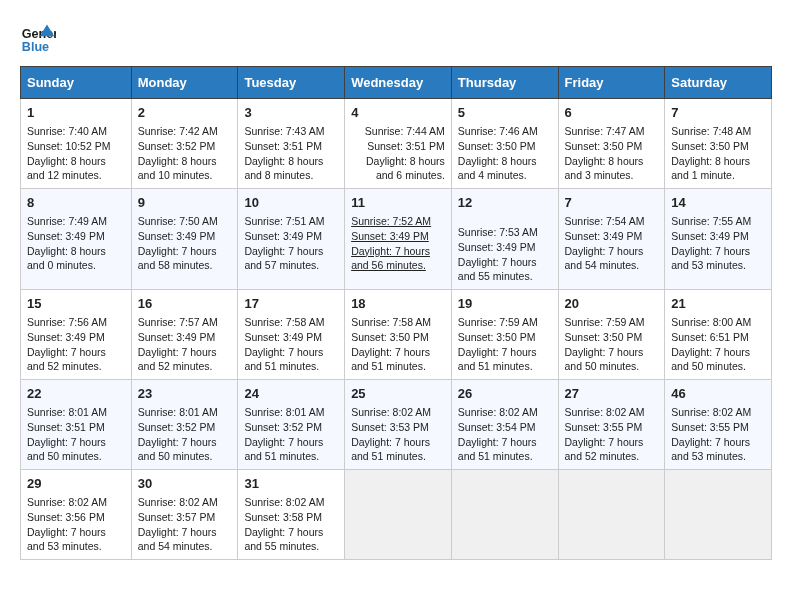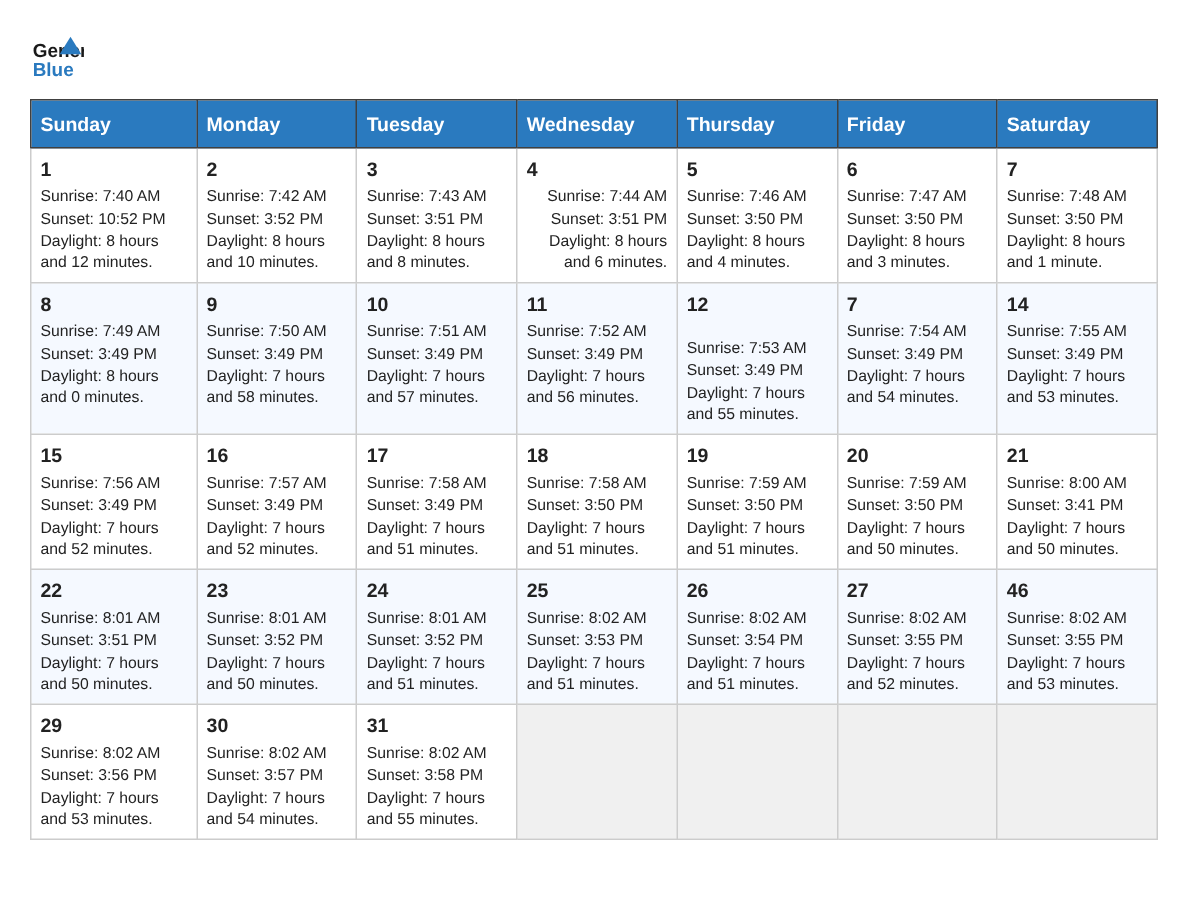--- a/index.html
+++ b/index.html
@@ -176,21 +176,21 @@
         </td>
         <td>
           <span class="day-num">10</span>
           <div class="day-info" style="white-space: pre-line;">Sunrise: 7:51 AM
 Sunset: 3:49 PM
 Daylight: 7 hours
 and 57 minutes.</div>
         </td>
         <td>
           <span class="day-num">11</span>
-          <div class="day-info" style="white-space: pre-line;">Sunrise: 7:52 AM
+          <div class="day-info" style="white-space: pre-line; text-decoration: underline;">Sunrise: 7:52 AM
 Sunset: 3:49 PM
 Daylight: 7 hours
 and 56 minutes.</div>
         </td>
         <td>
           <span class="day-num">12</span>
           <div class="day-info" style="white-space: pre-line; margin-top: 13px;">Sunrise: 7:53 AM
 Sunset: 3:49 PM
 Daylight: 7 hours
 and 55 minutes.</div>
@@ -249,21 +249,21 @@
         <td>
           <span class="day-num">20</span>
           <div class="day-info" style="white-space: pre-line;">Sunrise: 7:59 AM
 Sunset: 3:50 PM
 Daylight: 7 hours
 and 50 minutes.</div>
         </td>
         <td>
           <span class="day-num">21</span>
           <div class="day-info" style="white-space: pre-line;">Sunrise: 8:00 AM
-Sunset: 3:41 PM
+Sunset: 6:51 PM
 Daylight: 7 hours
 and 50 minutes.</div>
         </td>
       </tr>
       <tr>
         <td>
           <span class="day-num">22</span>
           <div class="day-info" style="white-space: pre-line;">Sunrise: 8:01 AM
 Sunset: 3:51 PM
 Daylight: 7 hours

